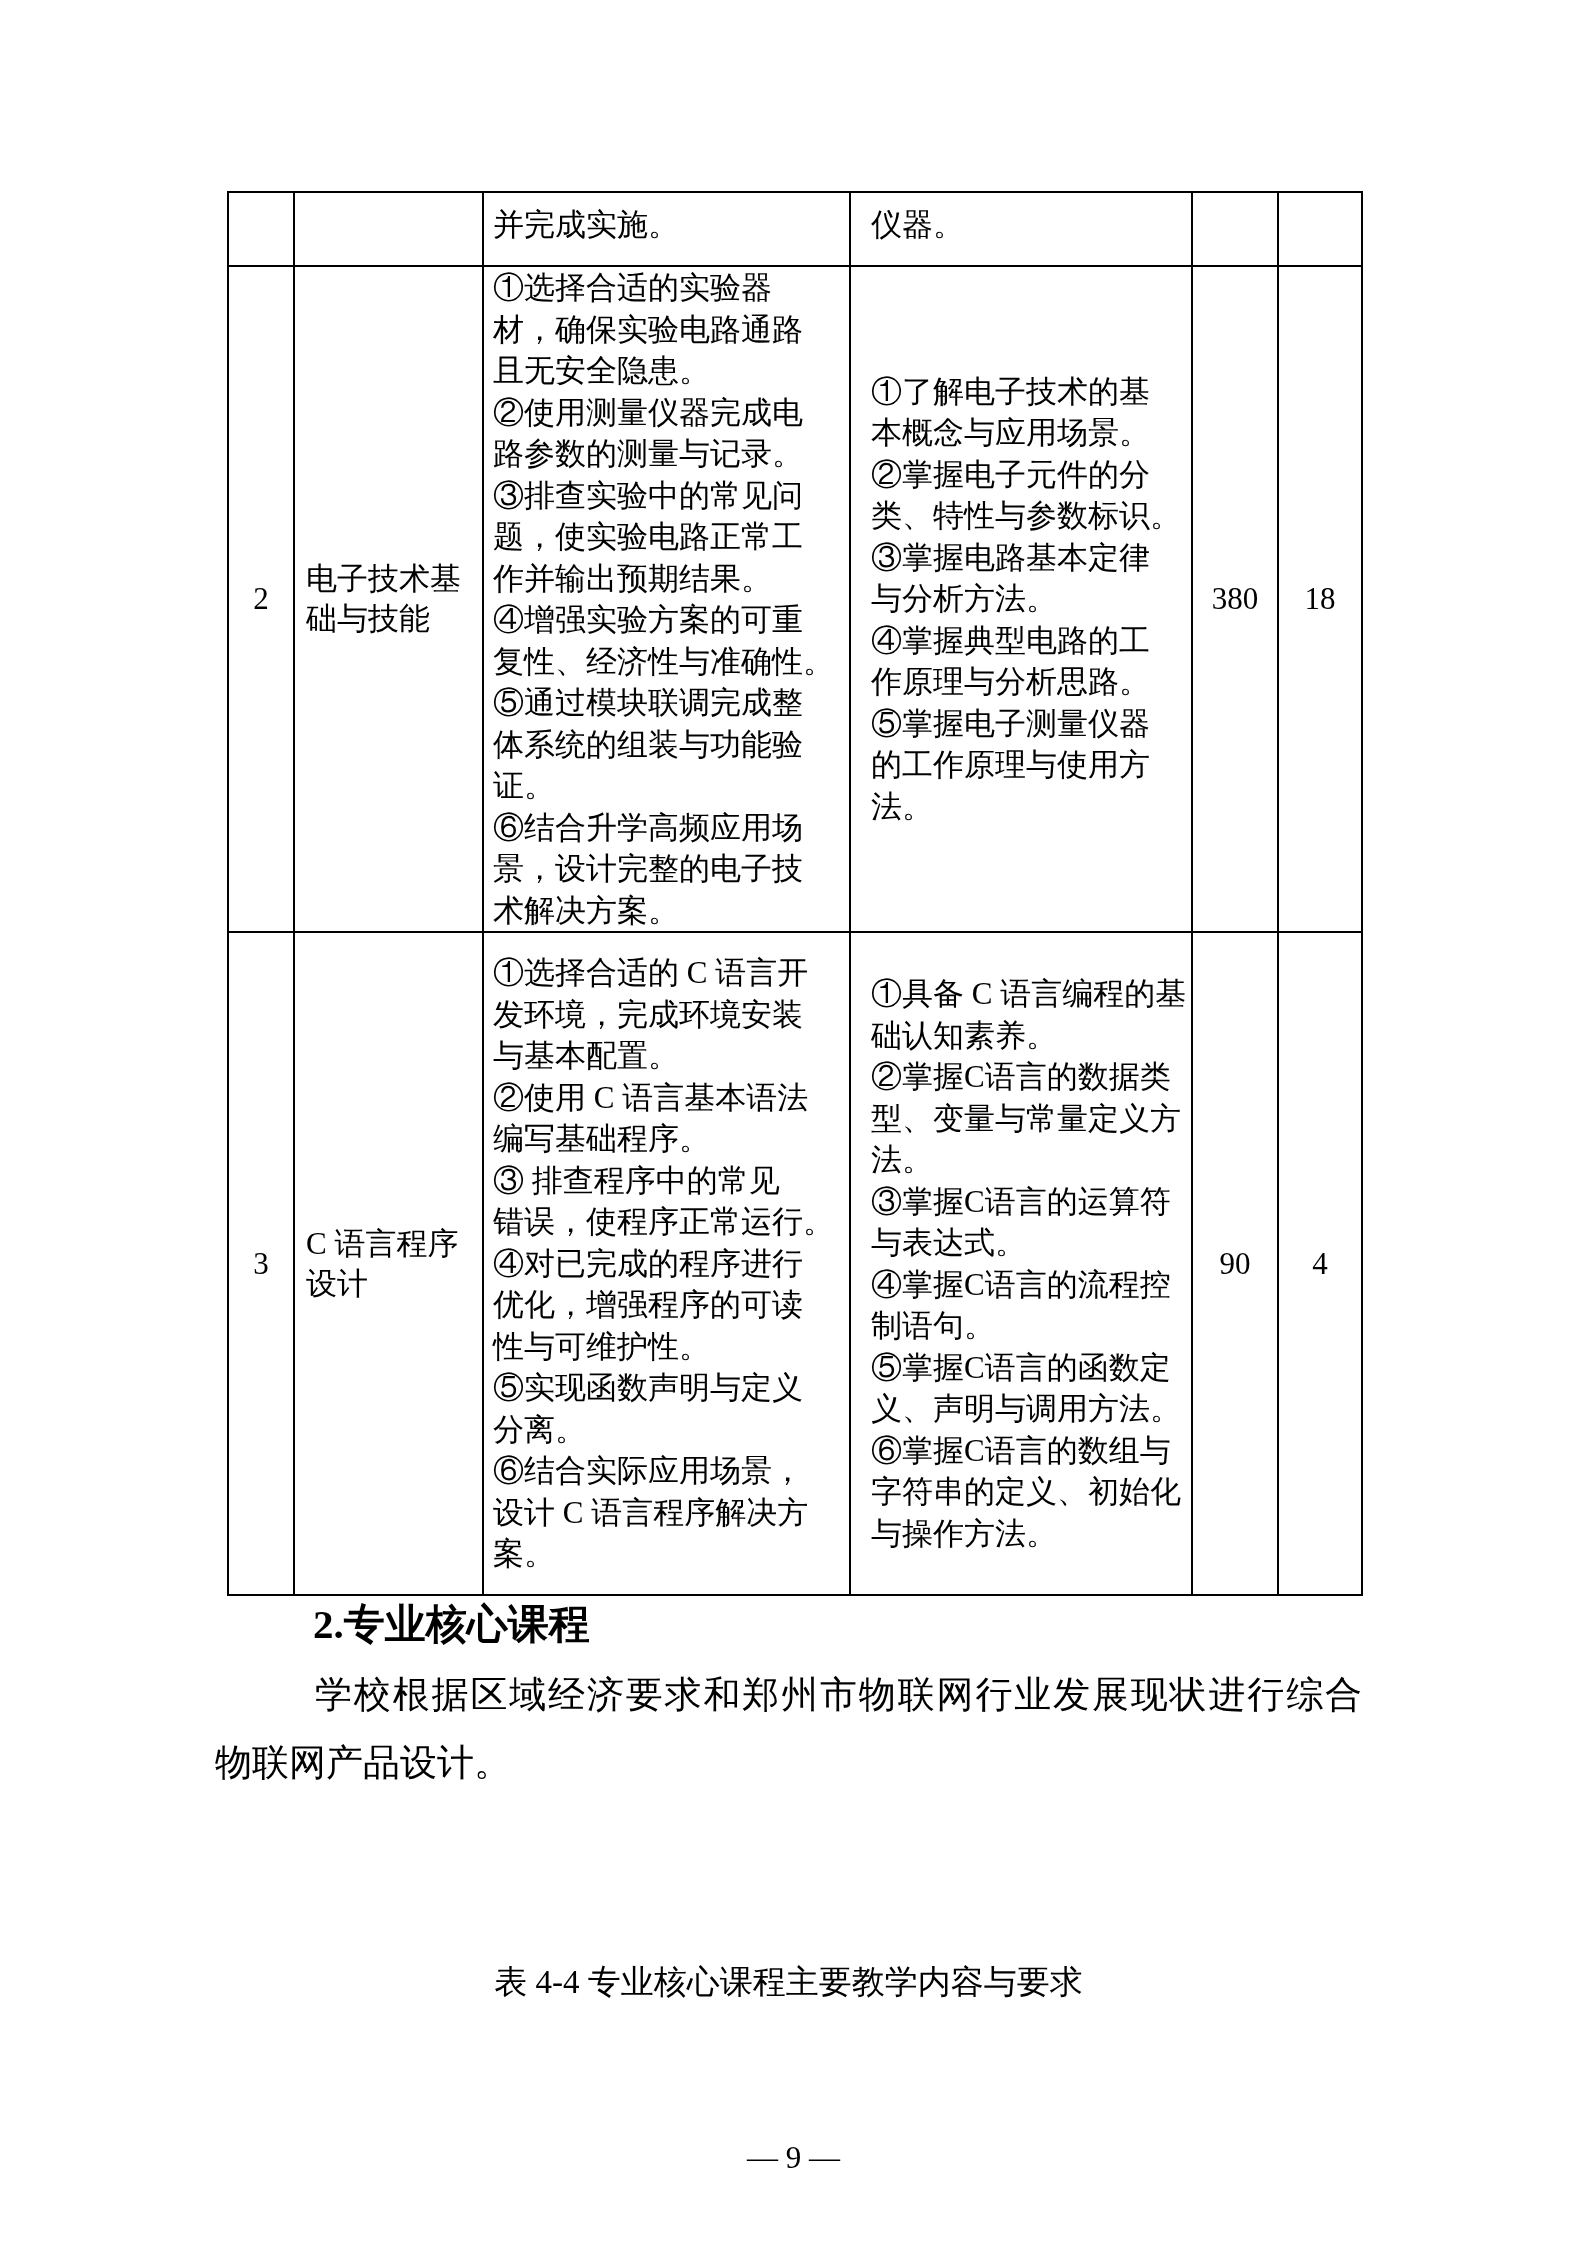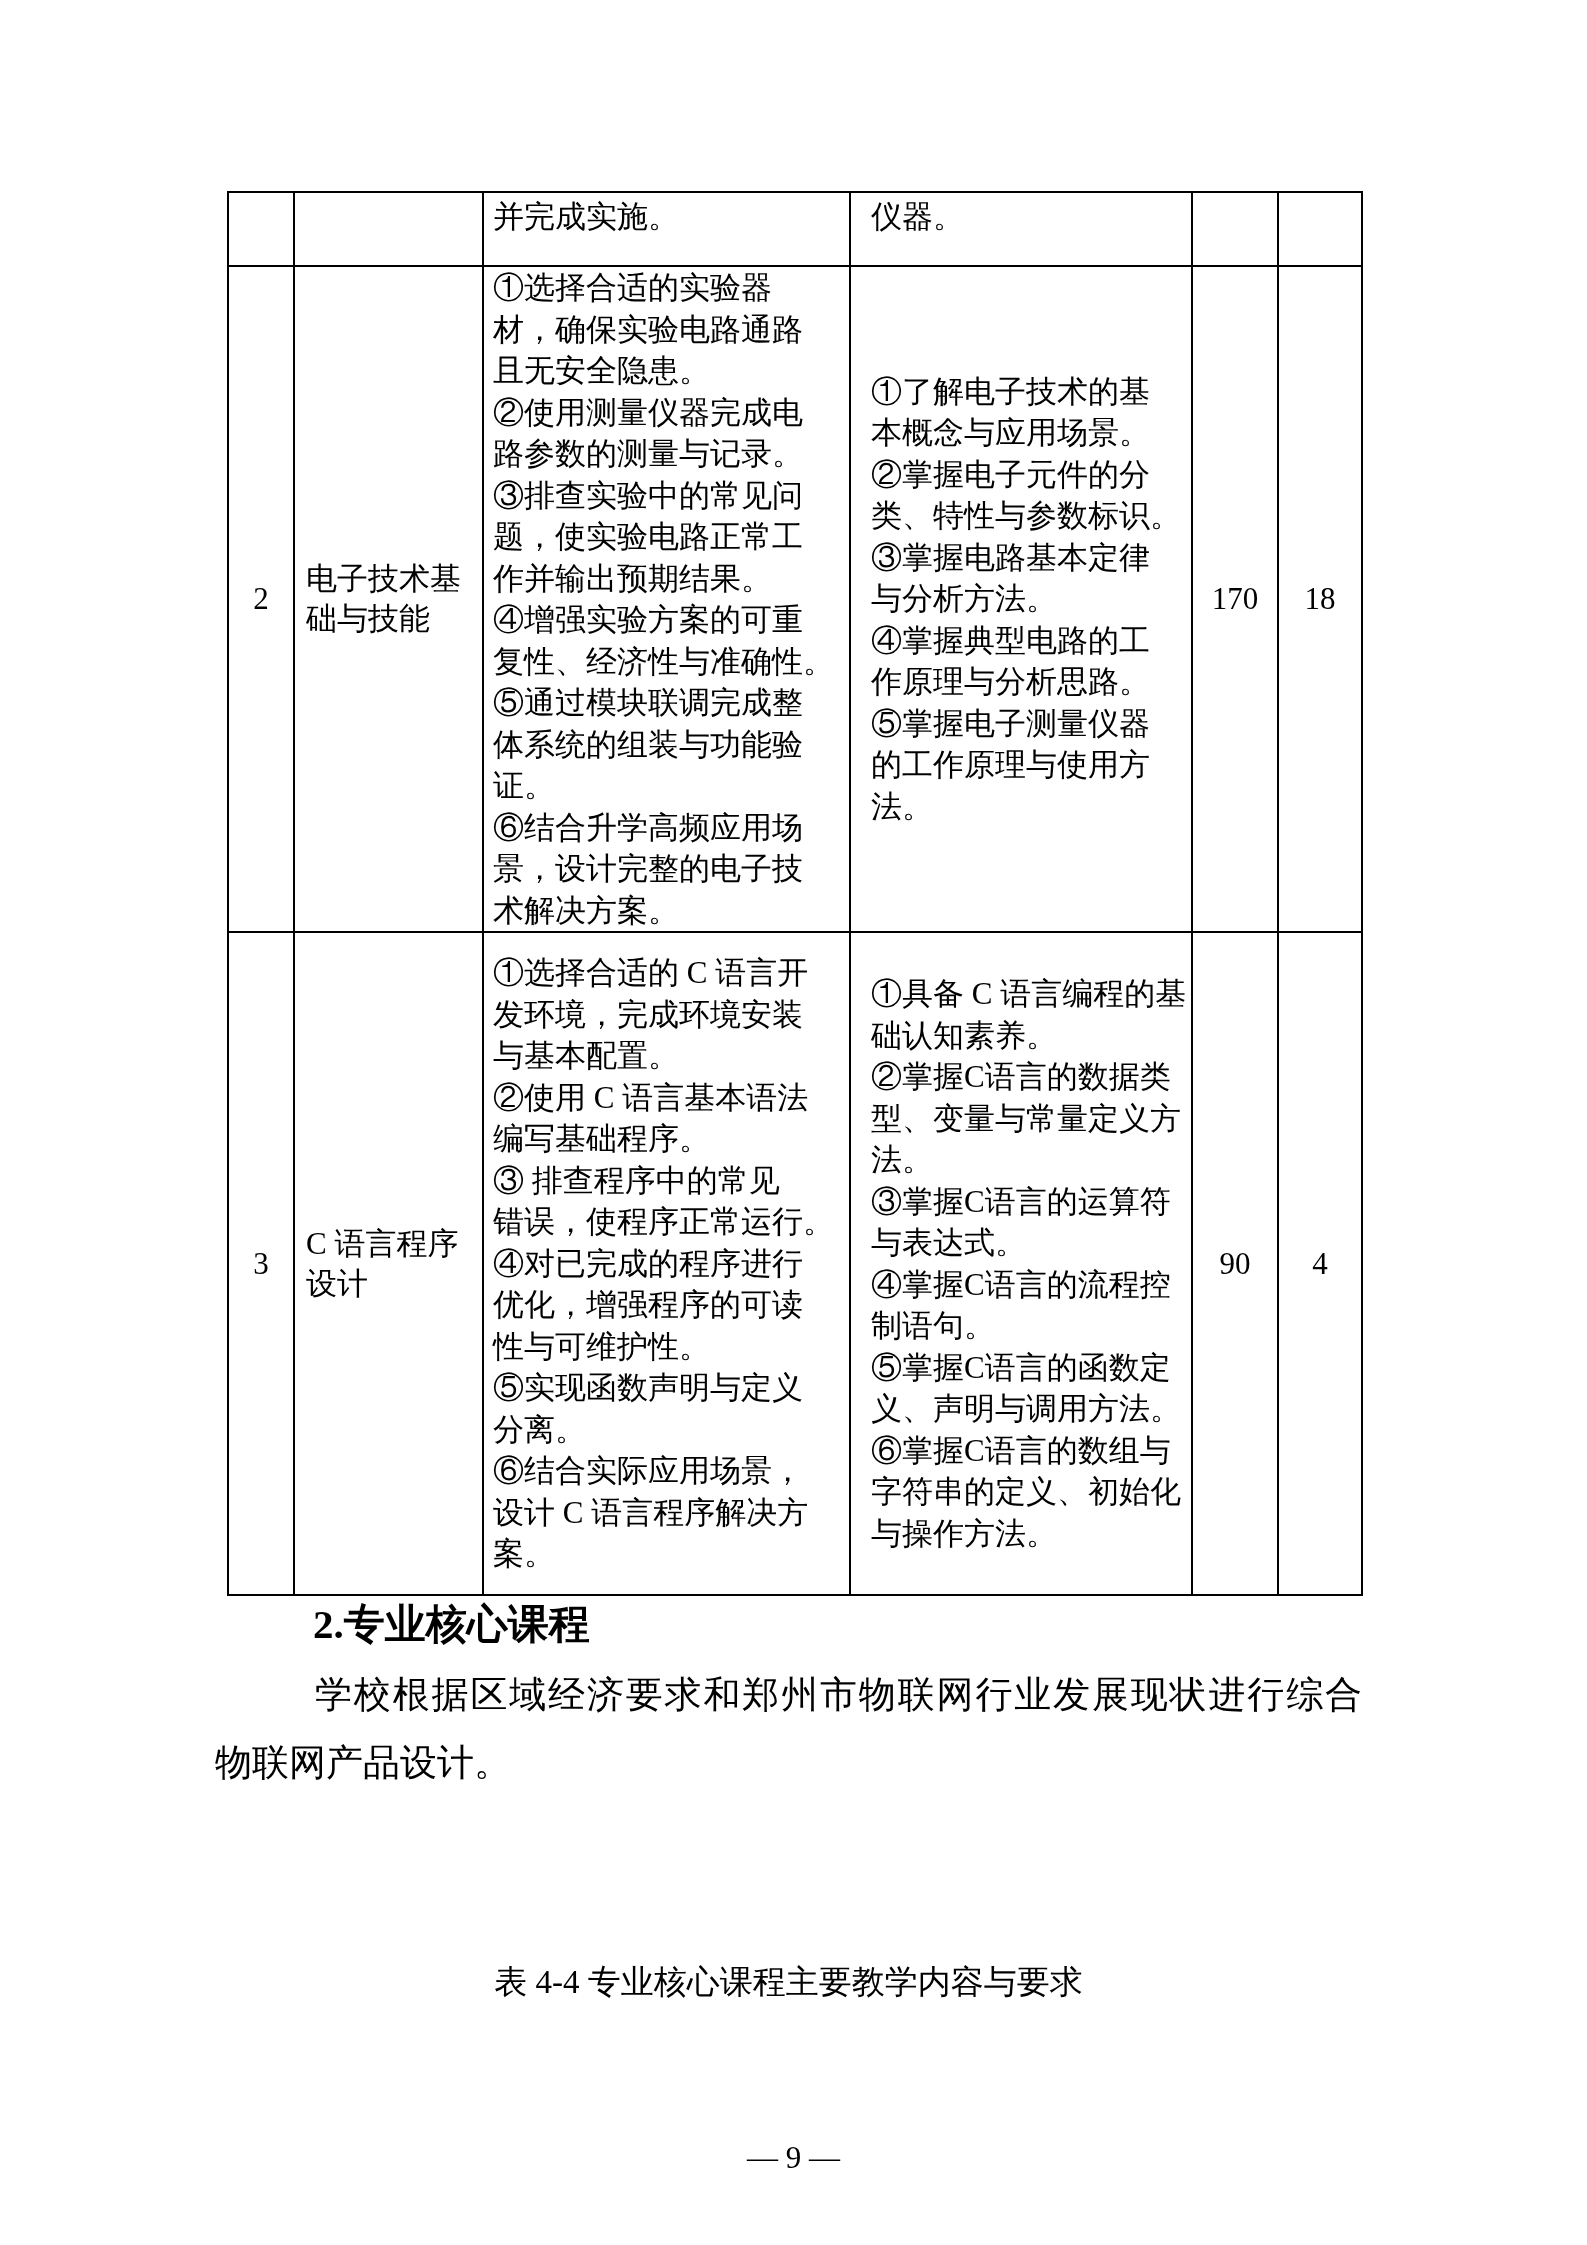--- a/index.html
+++ b/index.html
@@ -29,21 +29,21 @@
     font-size: 31px;
     line-height: 41.5px;
     overflow: hidden;
   }
   .cell-text { white-space: pre-line; }
   td.c-num, td.c-hours, td.c-credits { text-align: center; }
   td.c-name .cell-text   { padding-left: 11px; line-height: 40px; }
   td.c-content .cell-text{ padding-left: 9px; }
   td.c-req .cell-text    { padding-left: 20px; }
   tr.row-cont td { vertical-align: top; }
-  tr.row-cont .cell-text { padding-top: 3px; }
+  tr.row-cont .cell-text { padding-top: 11px; }
 
   
   .sec-heading {
     position: absolute;
     left: 313px;
     top: 1601px;
     font-size: 41px;
     font-weight: bold;
     line-height: 46px;
     white-space: nowrap;
@@ -152,21 +152,21 @@
 类、特性与参数标识。
 ③掌握电路基本定律
 与分析方法。
 ④掌握典型电路的工
 作原理与分析思路。
 ⑤掌握电子测量仪器
 的工作原理与使用方
 法。</div>
           </td>
         <td class="c-hours">
-            <div class="cell-text">170</div>
+            <div class="cell-text">380</div>
           </td>
         <td class="c-credits">
             <div class="cell-text">18</div>
           </td>
       </tr>
       <tr style="height:663px">
         <td class="c-num">
             <div class="cell-text">3</div>
           </td>
         <td class="c-name">

